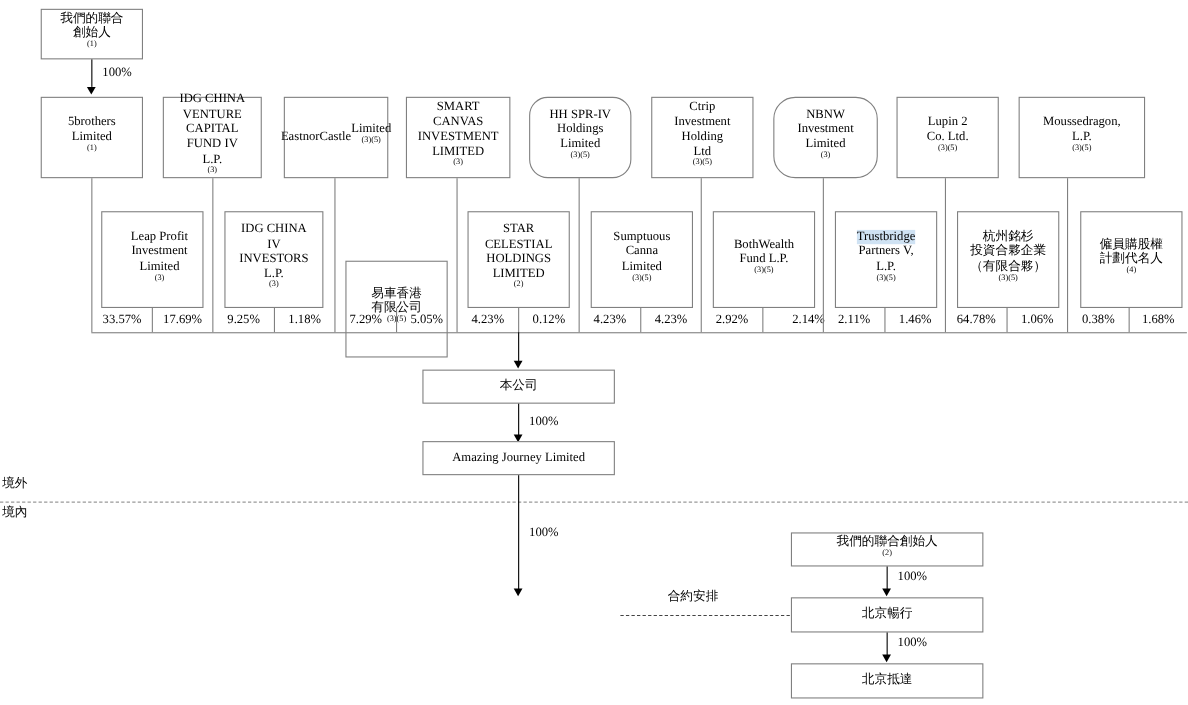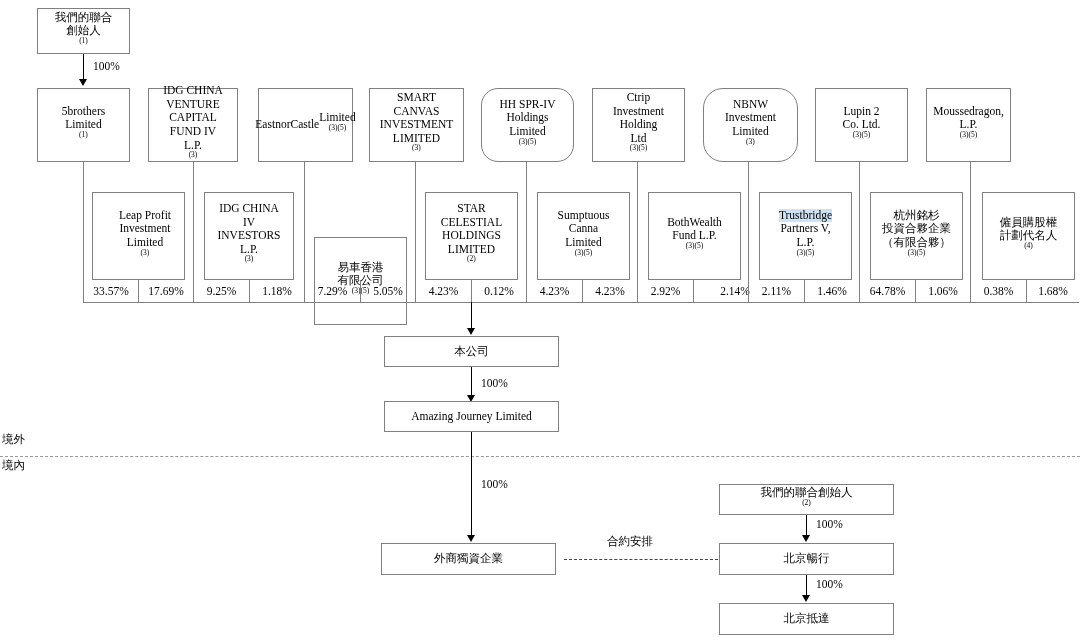--- a/index.html
+++ b/index.html
@@ -141,21 +141,21 @@
   </div>
   <div class="box" style="left:703px; top:88px; width:95px; height:74px; flex-direction:column;border-radius:20px;">
     <span>NBNW</span>
     <span>Investment</span>
     <span><span>Limited</span><sup>(3)</sup></span>
   </div>
   <div class="box" style="left:815px; top:88px; width:93px; height:74px; flex-direction:column;">
     <span>Lupin 2</span>
     <span><span>Co. Ltd.</span><sup>(3)(5)</sup></span>
   </div>
-  <div class="box" style="left:926px; top:88px; width:85px; height:74px; flex-direction:column;">
+  <div class="box" style="left:926px; top:88px; width:115px; height:74px; flex-direction:column;">
     <span>Moussedragon,</span>
     <span><span>L.P.</span><sup>(3)(5)</sup></span>
   </div>
 
   <div class="box" style="left:92px; top:192px; width:93px; height:88px; flex-direction:column;padding-left:16px;">
     <span>Leap Profit</span>
     <span>Investment</span>
     <span><span>Limited</span><sup>(3)</sup></span>
   </div>
   <div class="box" style="left:204px; top:192px; width:90px; height:88px; flex-direction:column;">
@@ -249,23 +249,20 @@
   </div>
 
   <div class="dashed-h" style="left:0px; top:456px; width:1080px;"></div>
   <div class="label-side" style="left:2px; top:432px;">境外</div>
   <div class="label-side" style="left:2px; top:458px;">境內</div>
 
   <div class="vline" style="left:471px; top:432px; height:104px;"></div>
   <div class="arrow-down" style="left:467px; top:535px;"></div>
   <div class="pct" style="left:481px; top:478px;">100%</div>
 
-  <div class="box" style="left:381px; top:543px; width:175px; height:32px;">
-    <span>外商獨資企業</span>
-  </div>
 
   <div class="dashed-h" style="left:564px; top:559px; width:154px; border-top:1px dashed #444444;"></div>
   <div class="contract-label" style="left:607px; top:534px;">合約安排</div>
 
   <div class="box" style="left:719px; top:484px; width:175px; height:31px;">
     <span><span>我們的聯合創始人</span><sup>(2)</sup></span>
   </div>
 
   <div class="vline" style="left:806px; top:515px; height:21px;"></div>
   <div class="arrow-down" style="left:802px; top:535px;"></div>

